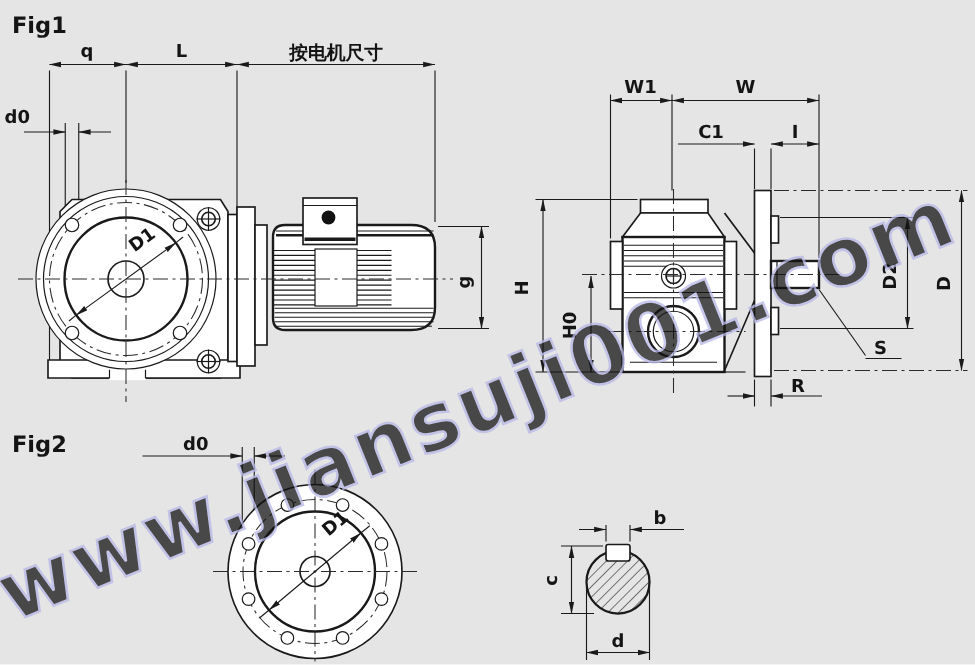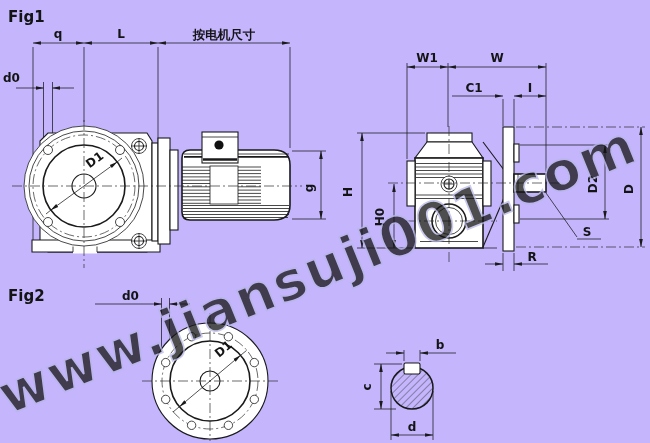--- a/index.html
+++ b/index.html
@@ -1,16 +1,16 @@
 <!DOCTYPE html>
 <html><head>
 <meta charset="utf-8">
 <style>
   html,body{margin:0;padding:0;background:#fff;}
-  .stage{position:relative;width:650px;height:443px;background:#c4b5fd;overflow:hidden;
+  .stage{position:relative;width:650px;height:443px;background:#e5e5e5;overflow:hidden;
          font-family:"DejaVu Sans",sans-serif;}
   svg{display:block;}
   svg text{fill:#141414;}
   .dim{font:bold 12px "DejaVu Sans",sans-serif;}
   .cn{font:bold 12.5px "DejaVu Sans",sans-serif;}
   .figl{font:bold 15px "DejaVu Sans",sans-serif;}
   .wm{font:bold 54px "DejaVu Sans",sans-serif;letter-spacing:2px;opacity:.75;}
   .s1{stroke:#1a1a1a;stroke-width:1.6;fill:none;}
   .s2{stroke:#1a1a1a;stroke-width:1.1;fill:none;}
   .s3{stroke:#1a1a1a;stroke-width:.8;fill:none;}

